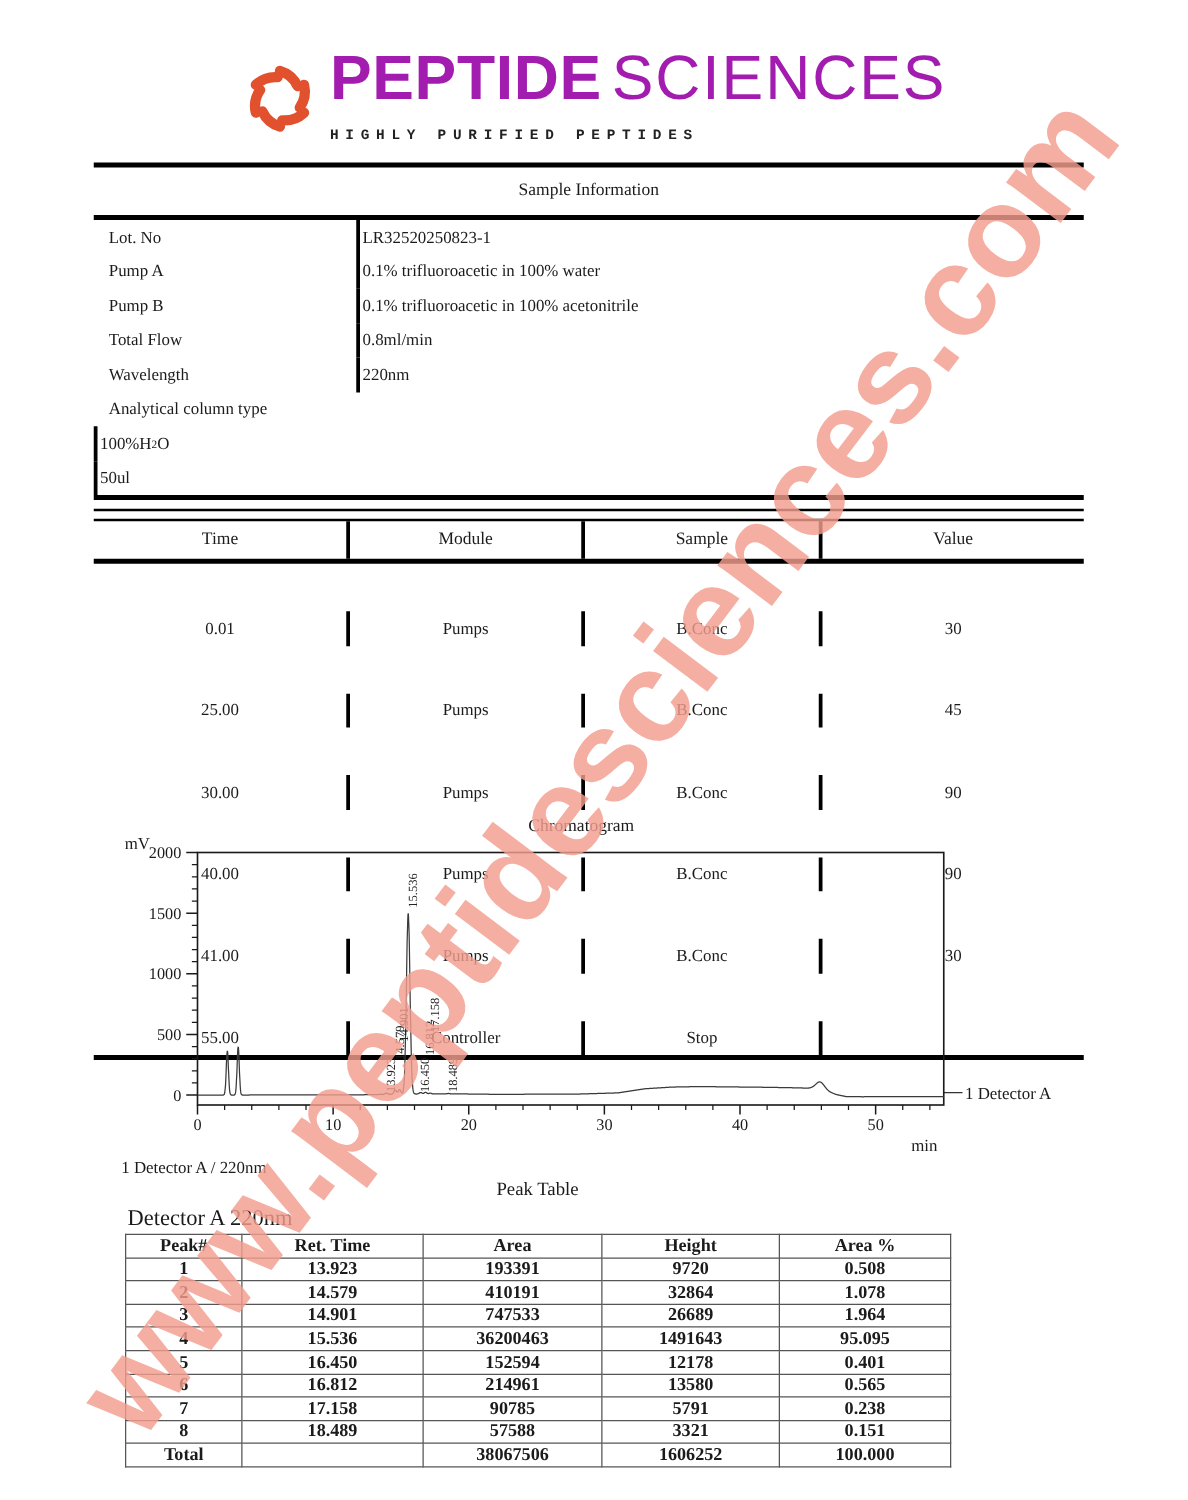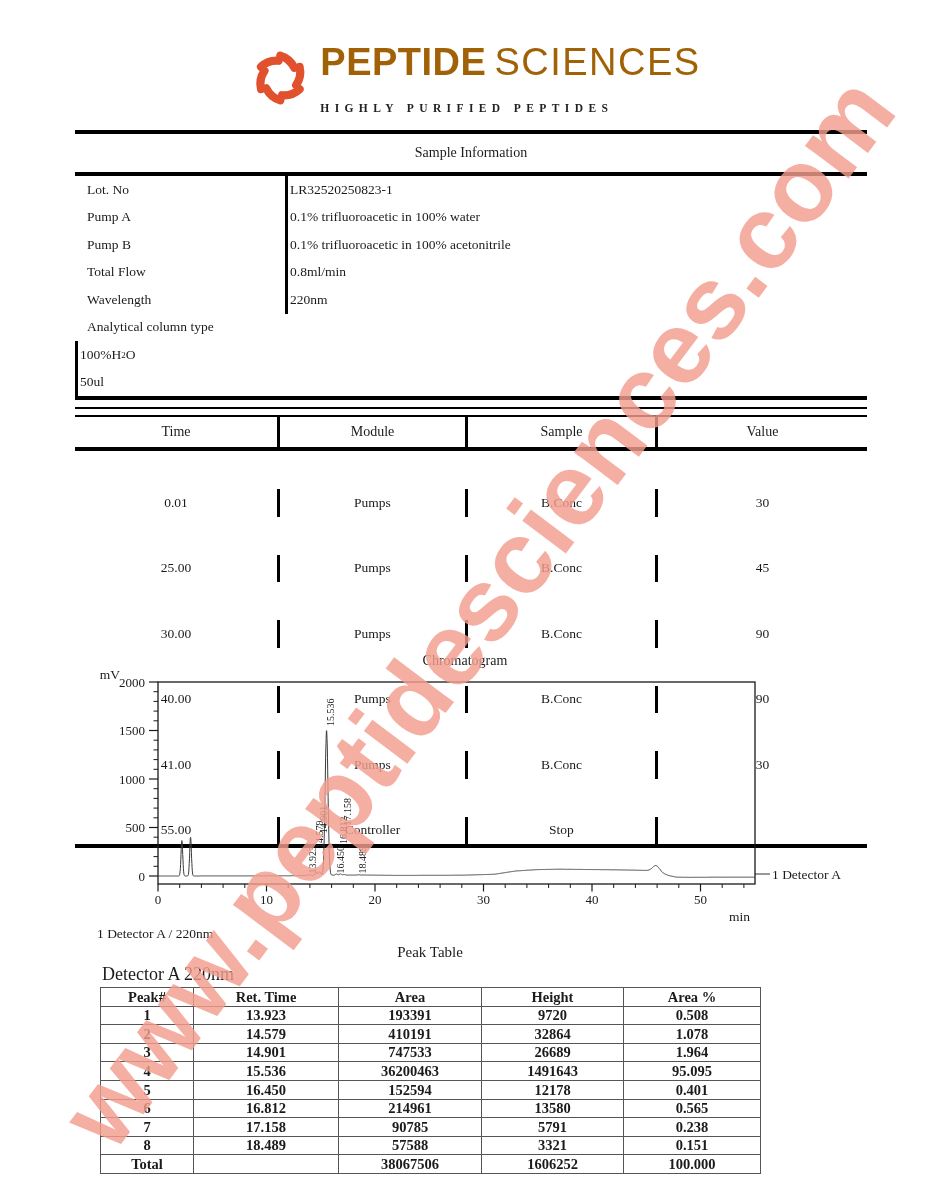--- a/index.html
+++ b/index.html
@@ -4,25 +4,25 @@
 <style>
   html,body{margin:0;padding:0;}
   body{
     width:950px;height:1200px;position:relative;background:#ffffff;
     font-family:"Liberation Serif", serif;color:#1b1b1b;overflow:hidden;
   }
   
   .logo{position:absolute;top:42px;left:50%;transform:translateX(-50%);
     display:flex;align-items:center;gap:9px;}
   .logo-icon{width:62px;height:62px;flex:0 0 auto;}
-  .brand-line{font-family:"Liberation Sans",sans-serif;font-size:38px;line-height:40px;
-    color:#a16207;white-space:nowrap;}
+  .brand-line{font-family:"Liberation Sans",sans-serif;font-size:50px;line-height:40px;
+    color:#a21caf;white-space:nowrap;}
   .brand-bold{font-weight:800;letter-spacing:.5px;}
   .brand-light{font-weight:400;letter-spacing:1.5px;margin-left:8px;}
-  .tagline{font-family:Liberation Serif, serif;font-size:11.5px;font-weight:700;
+  .tagline{font-family:Liberation Mono, monospace;font-size:11.5px;font-weight:700;
     letter-spacing:5.4px;margin-top:20px;color:#222;}
   
   .sample-table{position:absolute;left:75px;top:130px;width:792px;
     border-top:4px solid #000;border-bottom:4px solid #000;}
   .sample-title{height:38px;border-bottom:4px solid #000;display:flex;
     align-items:center;justify-content:center;font-size:14px;}
   .sample-row{display:grid;grid-template-columns:210px 1fr;height:27.5px;font-size:13.5px;}
   .sample-label{display:flex;align-items:center;padding-left:12px;}
   .sample-value{border-left:3px solid #000;display:flex;align-items:center;padding-left:2px;}
   .sample-value sub{font-size:9px;}

